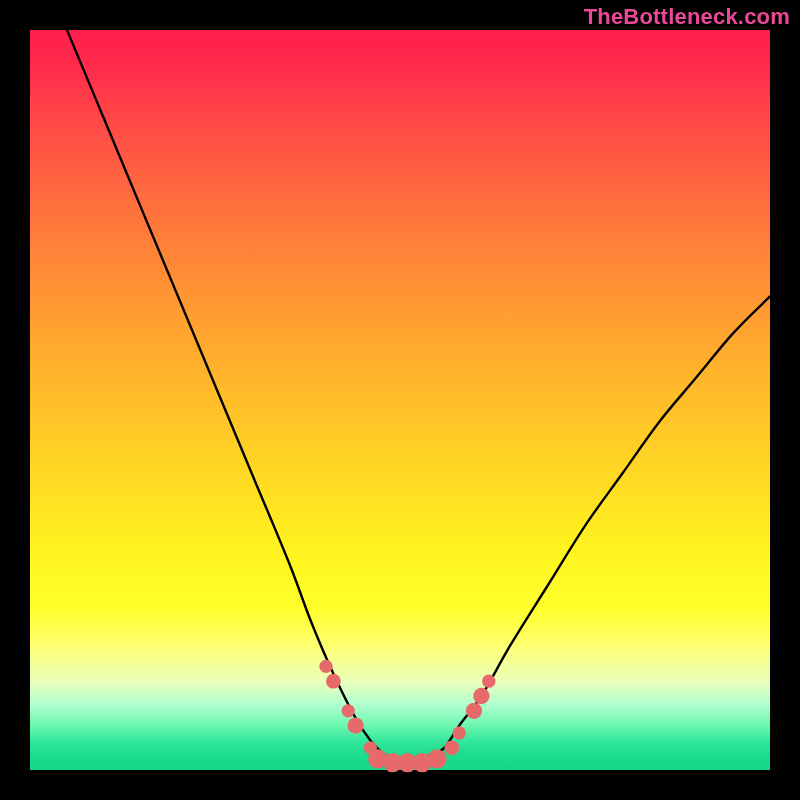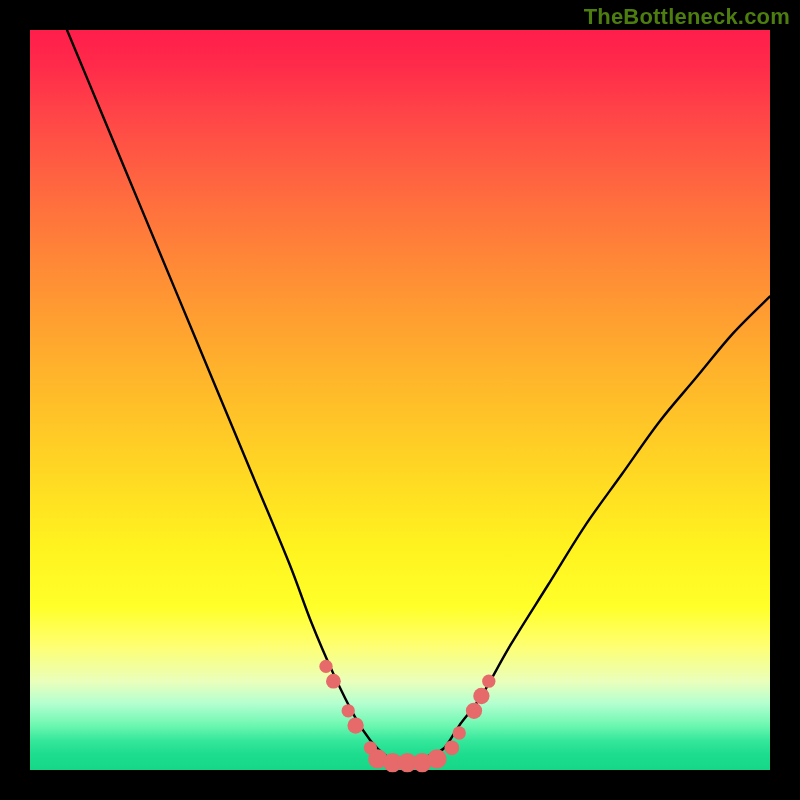--- a/index.html
+++ b/index.html
@@ -44,21 +44,21 @@
       #1cdc8d 98%,
       #16d688 100%
     );
   }
   .watermark {
     position: absolute;
     top: 4px;
     right: 10px;
     font-size: 22px;
     font-weight: 600;
-    color: #4d7c0f;
+    color: #ec4899;
     letter-spacing: 0.2px;
     user-select: none;
   }
   
   svg.curve {
     position: absolute;
     left: 0;
     top: 0;
     width: 740px;
     height: 740px;

